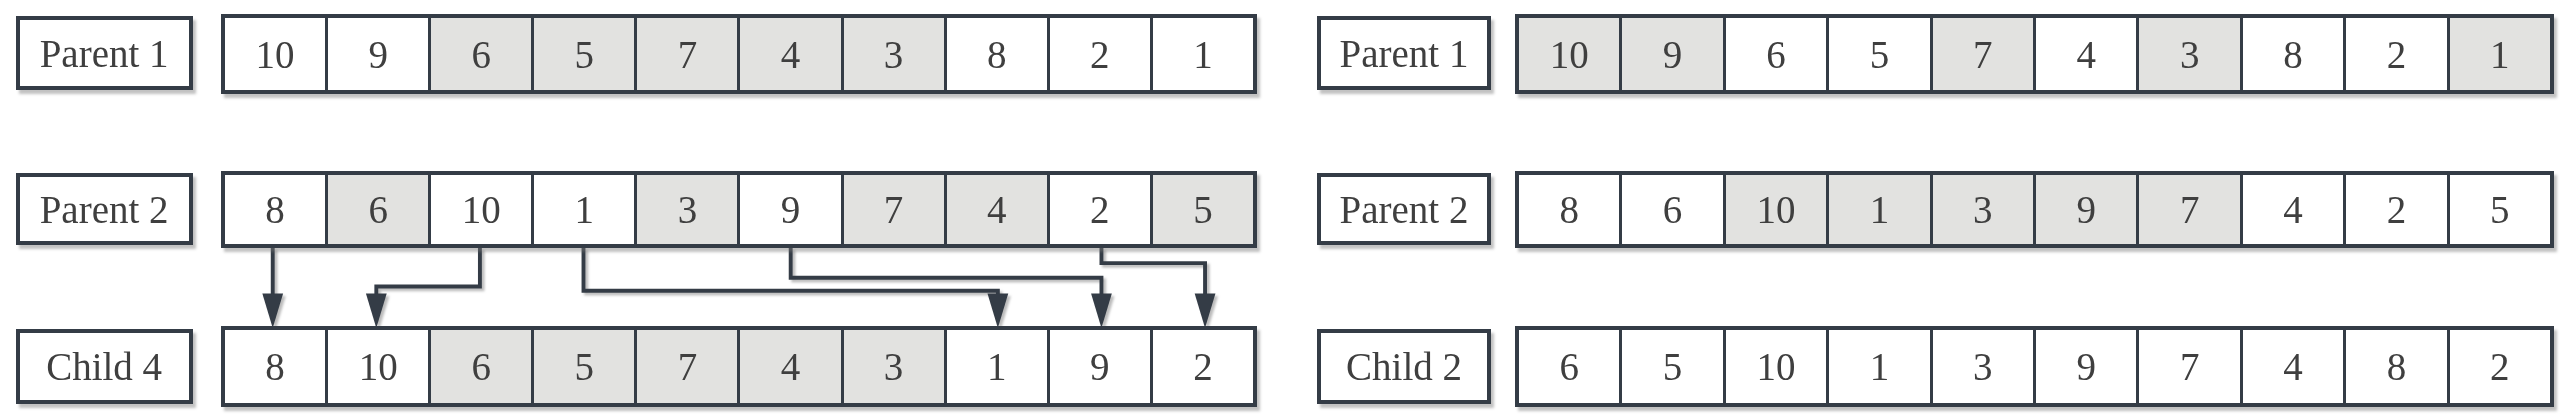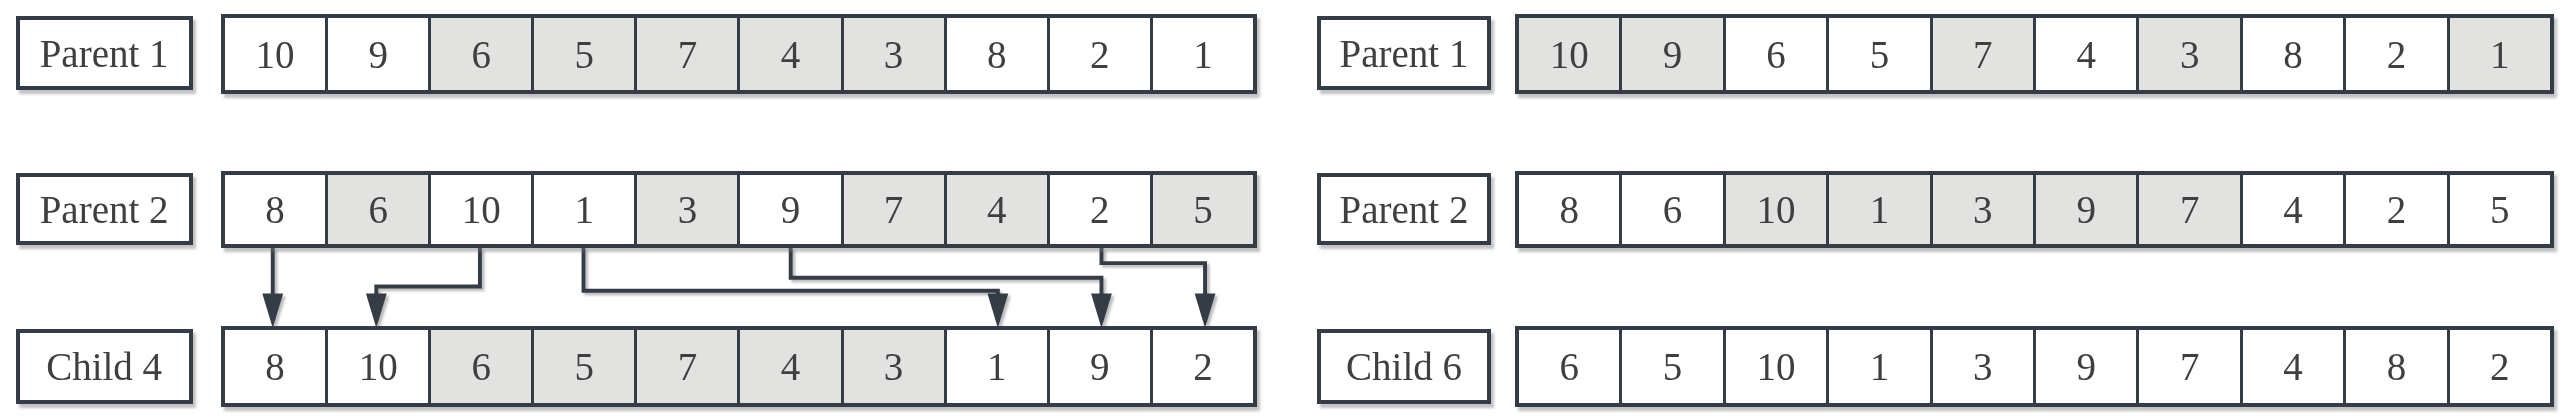--- a/index.html
+++ b/index.html
@@ -112,21 +112,21 @@
       <div class="cell">6</div>
       <div class="cell shaded">10</div>
       <div class="cell shaded">1</div>
       <div class="cell shaded">3</div>
       <div class="cell shaded">9</div>
       <div class="cell shaded">7</div>
       <div class="cell">4</div>
       <div class="cell">2</div>
       <div class="cell">5</div>
     </div>
-    <div class="label-box" style="left: 1317px; top: 329px; width: 174px; height: 75px;">Child 6</div>
+    <div class="label-box" style="left: 1317px; top: 329px; width: 174px; height: 75px;">Child 2</div>
     <div class="cell-row" style="left: 1515px; top: 326px; width: 1039px; height: 81px;">
       <div class="cell">6</div>
       <div class="cell">5</div>
       <div class="cell">10</div>
       <div class="cell">1</div>
       <div class="cell">3</div>
       <div class="cell">9</div>
       <div class="cell">7</div>
       <div class="cell">4</div>
       <div class="cell">8</div>

